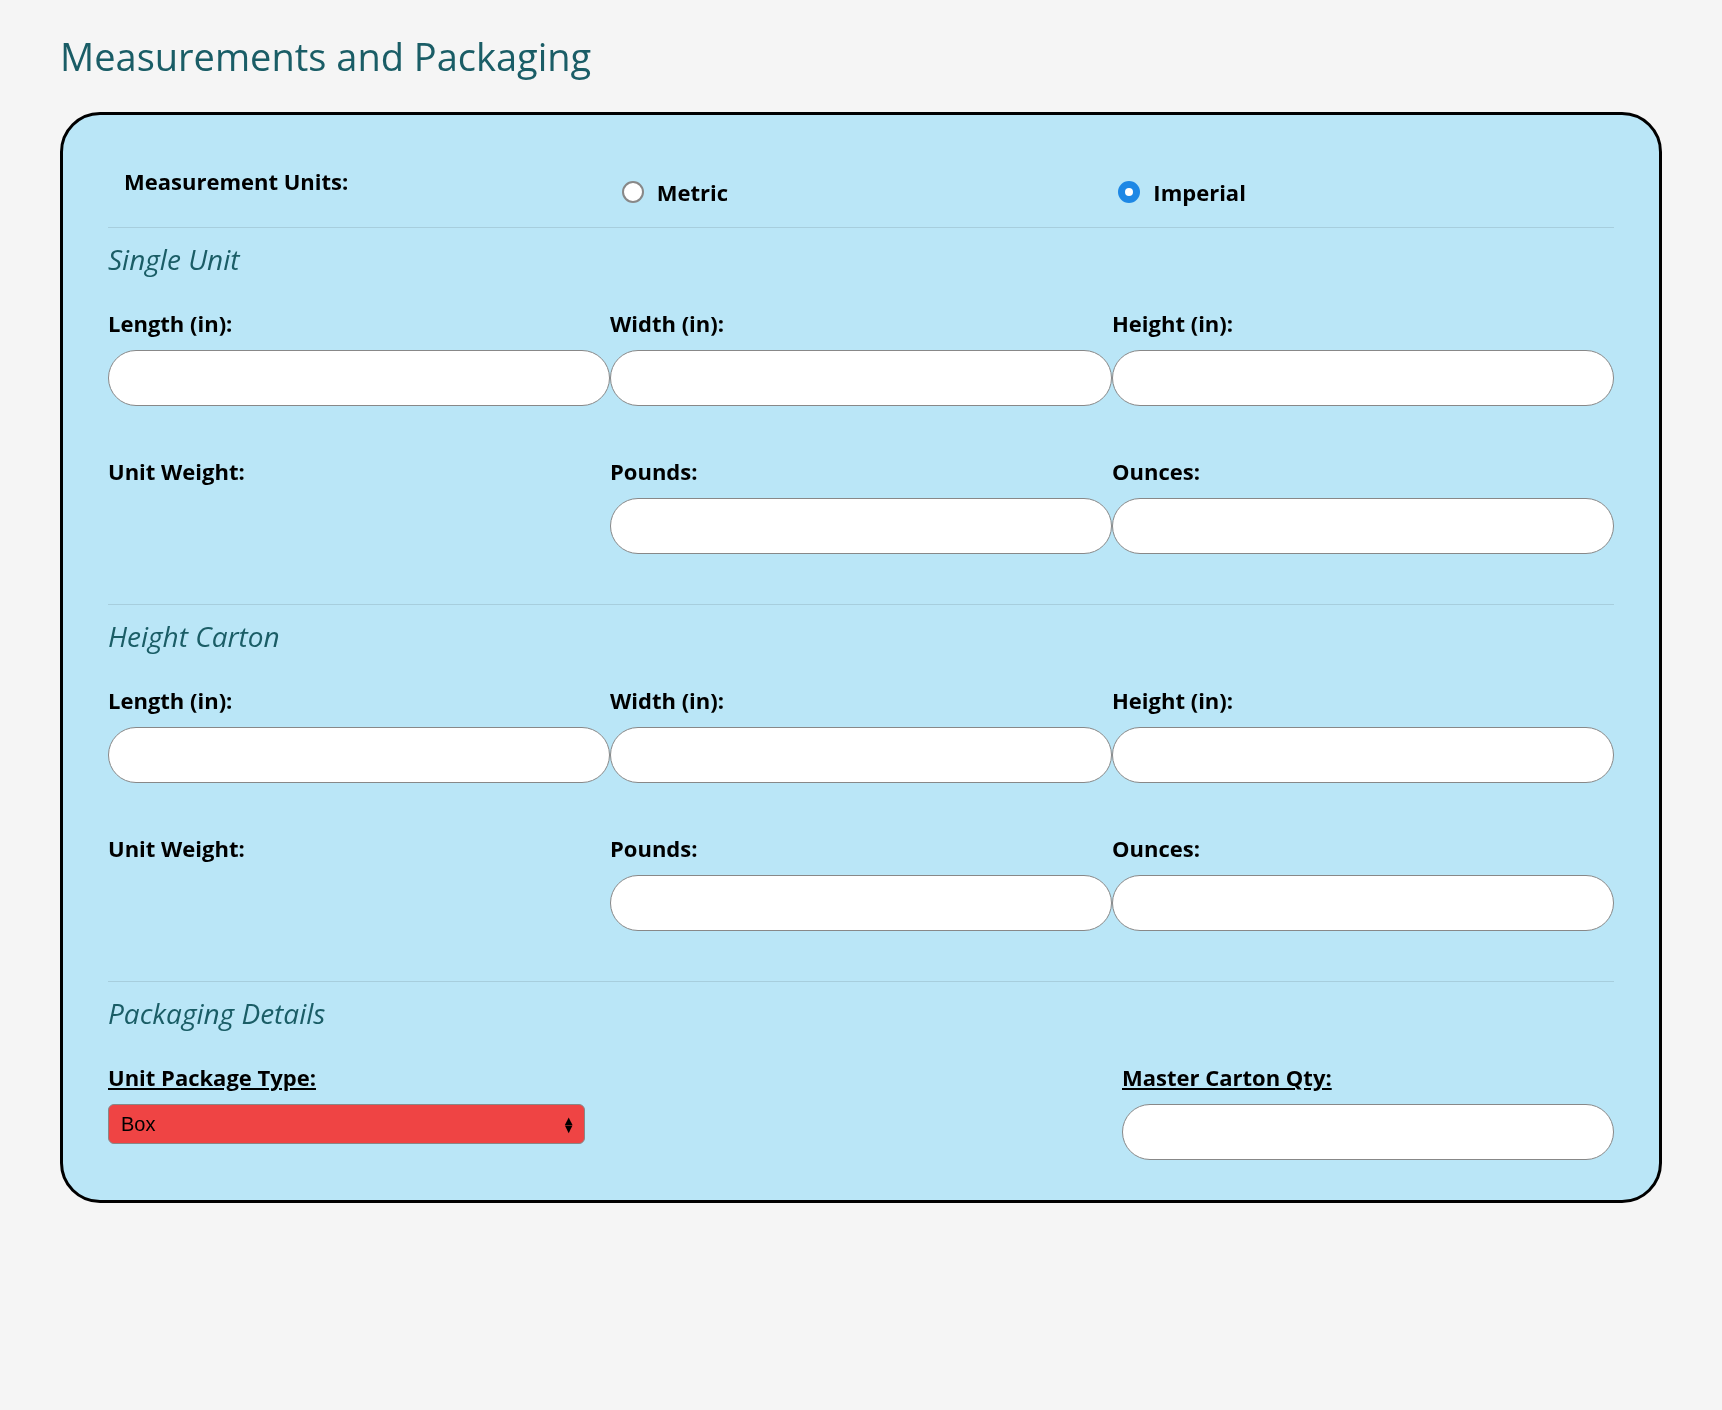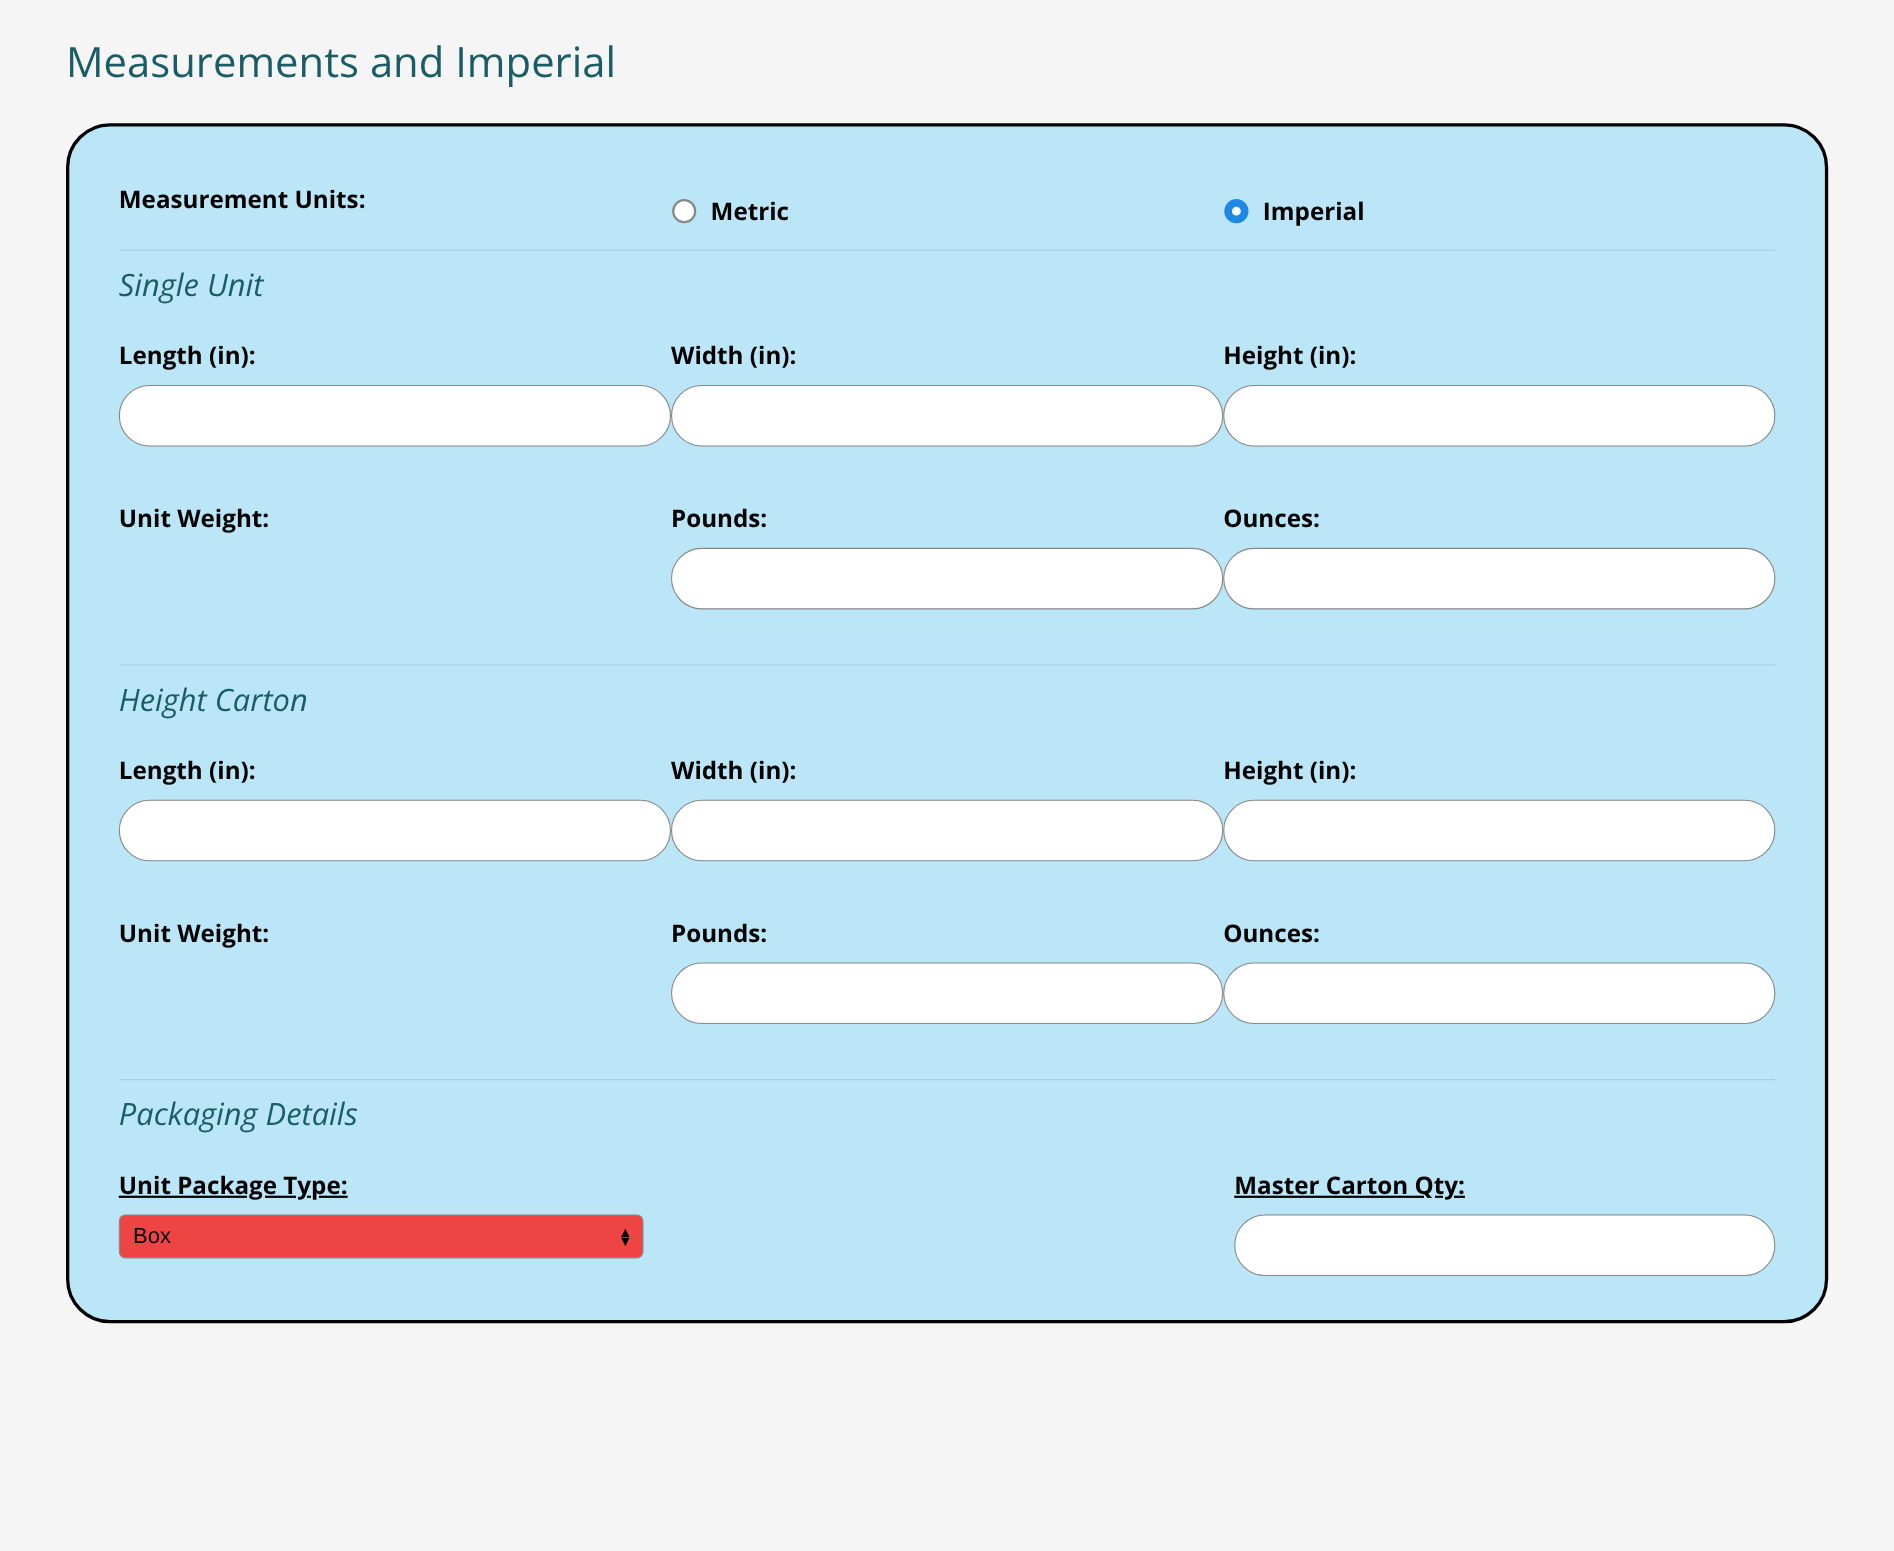--- a/index.html
+++ b/index.html
@@ -33,20 +33,21 @@
     }
     .units-row {
       display: flex;
       align-items: center;
       padding-bottom: 20px;
       border-bottom: 1px solid rgba(0,0,0,0.1);
       margin-bottom: 12px;
     }
     .units-label-col {
       flex: 1;
+      margin-left: 16px;
     }
     .units-option-col {
       flex: 1;
       display: flex;
       align-items: center;
       gap: 12px;
       margin-top: 22px;
     }
     .field-label, .units-label {
       font-weight: 700;
@@ -169,21 +170,21 @@
     .packaging-right {
       flex: 1;
     }
     .field-group.last {
       margin-bottom: 5px;
     }
   </style>
 </head>
 <body>
 
-<h1 class="page-title">Measurements and Imperial</h1>
+<h1 class="page-title">Measurements and Packaging</h1>
 
 <div class="panel">
 
   <div class="units-row">
     <div class="units-label-col">
       <span class="units-label">Measurement Units:</span>
     </div>
     <div class="units-option-col">
       <span class="radio-wrap">
         <input type="radio" name="units" style="">

